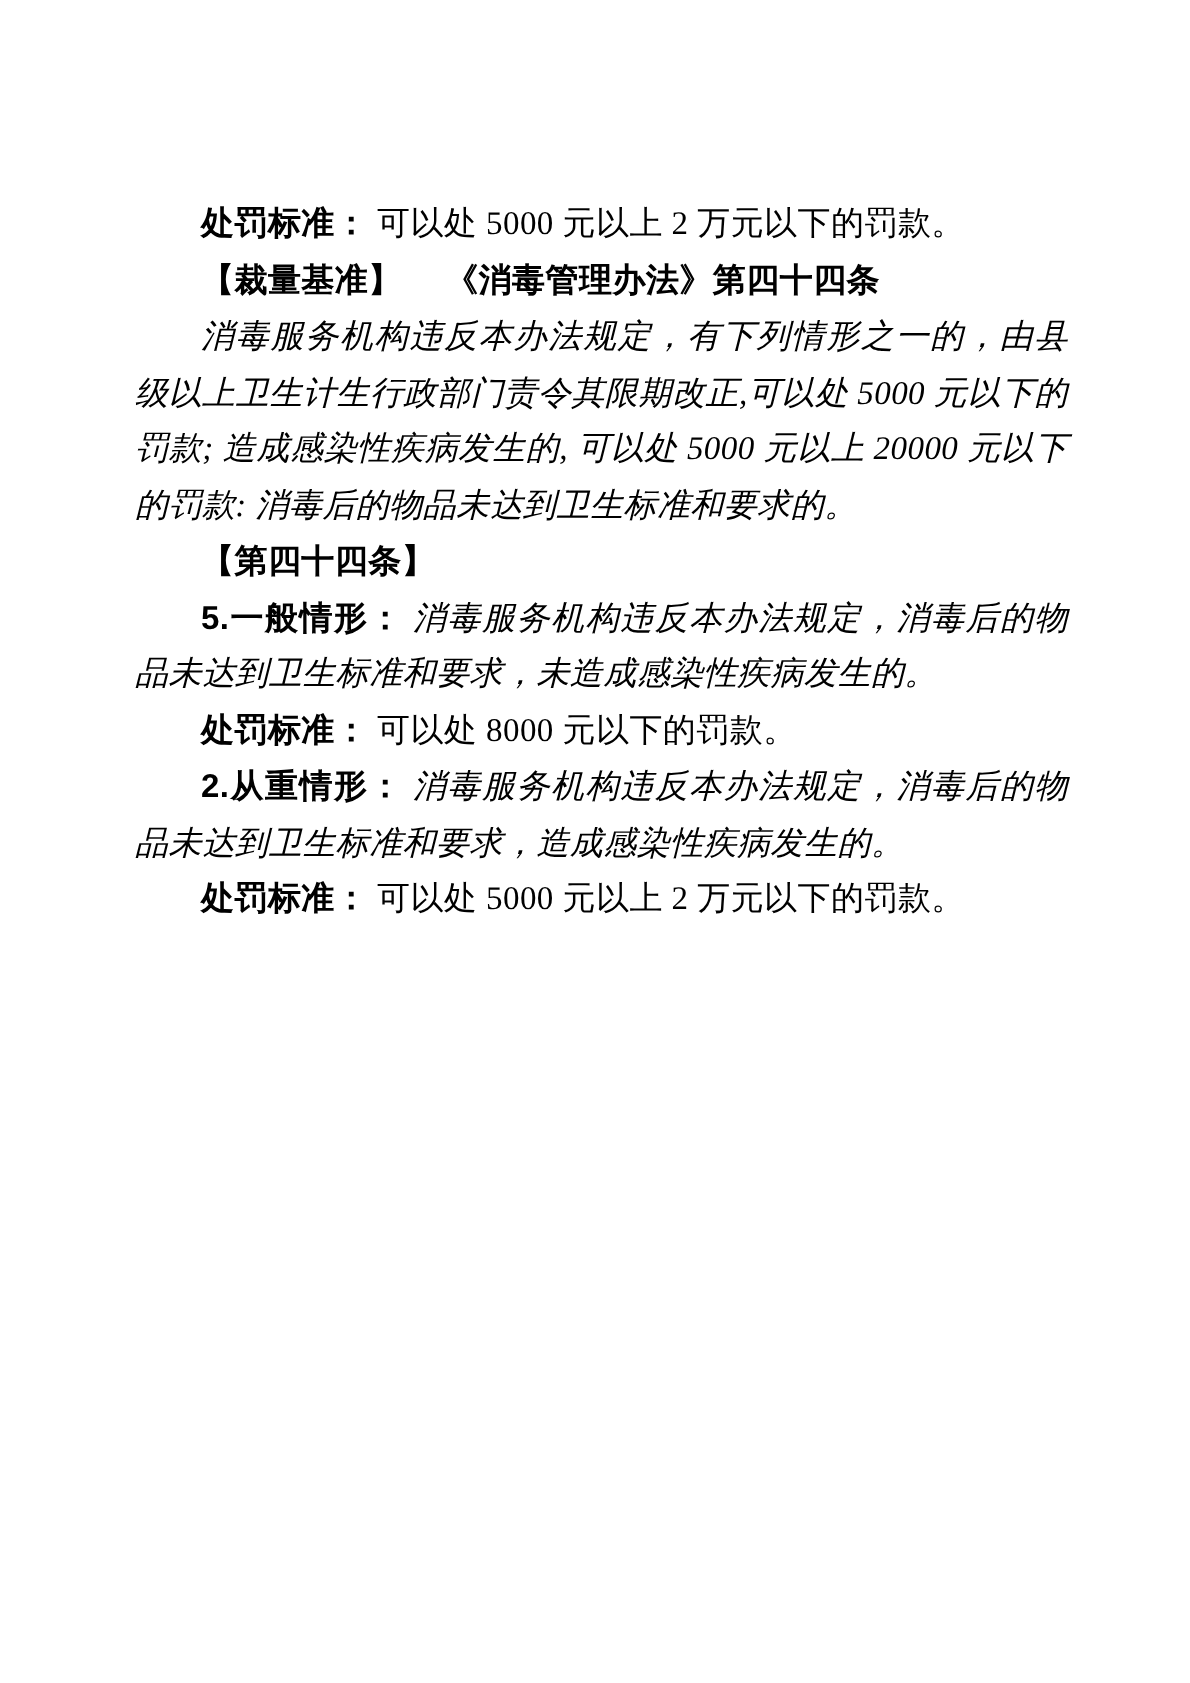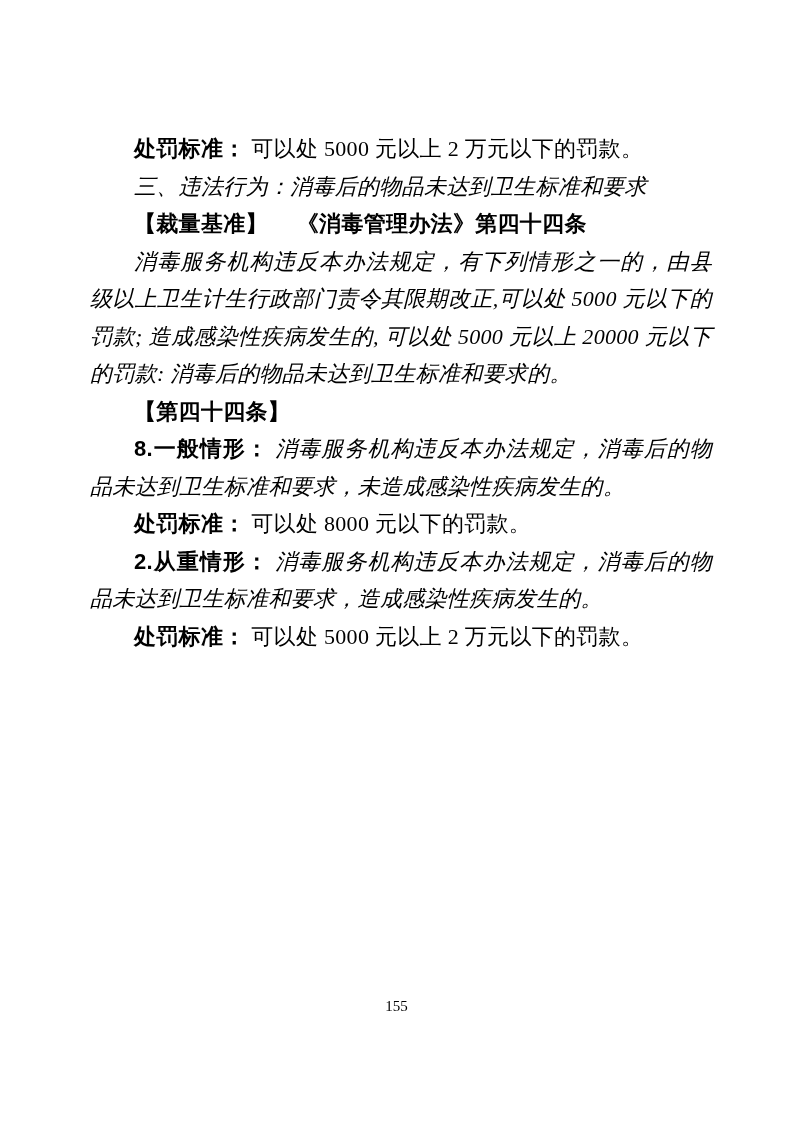--- a/index.html
+++ b/index.html
@@ -52,32 +52,30 @@
   }
 </style>
 </head>
 <body>
 
 <div class="page">
   <div class="content">
 
     <p class="para"><span class="label">处罚标准：</span> <span class="song">可以处 5000 元以上 2 万元以下的罚款。</span></p>
 
-    <p class="para kai"><span>三、违法行为：消毒后的物品未达到卫生标准和要求</span></p>
 
     <p class="para"><span class="label">【裁量基准】</span><span class="label gap-left">《消毒管理办法》第四十四条</span></p>
 
     <p class="para kai"><span>消毒服务机构违反本办法规定，有下列情形之一的，由县级以上卫生计生行政部门责令其限期改正,可以处 5000 元以下的罚款; 造成感染性疾病发生的, 可以处 5000 元以上 20000 元以下的罚款: 消毒后的物品未达到卫生标准和要求的。</span></p>
 
     <p class="para"><span class="label">【第四十四条】</span></p>
 
-    <p class="para"><span class="label">8.一般情形：</span> <span class="kai">消毒服务机构违反本办法规定，消毒后的物品未达到卫生标准和要求，未造成感染性疾病发生的。</span></p>
+    <p class="para"><span class="label">5.一般情形：</span> <span class="kai">消毒服务机构违反本办法规定，消毒后的物品未达到卫生标准和要求，未造成感染性疾病发生的。</span></p>
 
     <p class="para"><span class="label">处罚标准：</span> <span class="song">可以处 8000 元以下的罚款。</span></p>
 
     <p class="para"><span class="label">2.从重情形：</span> <span class="kai">消毒服务机构违反本办法规定，消毒后的物品未达到卫生标准和要求，造成感染性疾病发生的。</span></p>
 
     <p class="para"><span class="label">处罚标准：</span> <span class="song">可以处 5000 元以上 2 万元以下的罚款。</span></p>
 
   </div>
 
-  <div class="page-number">155</div>
 </div>
 
 </body></html>

